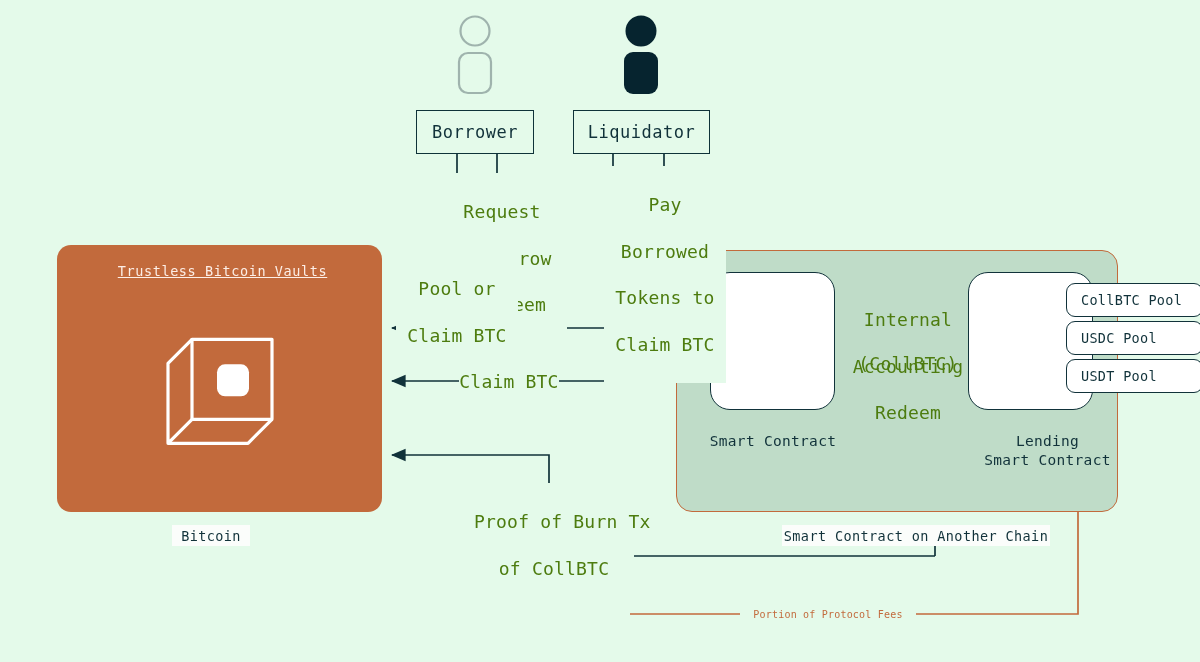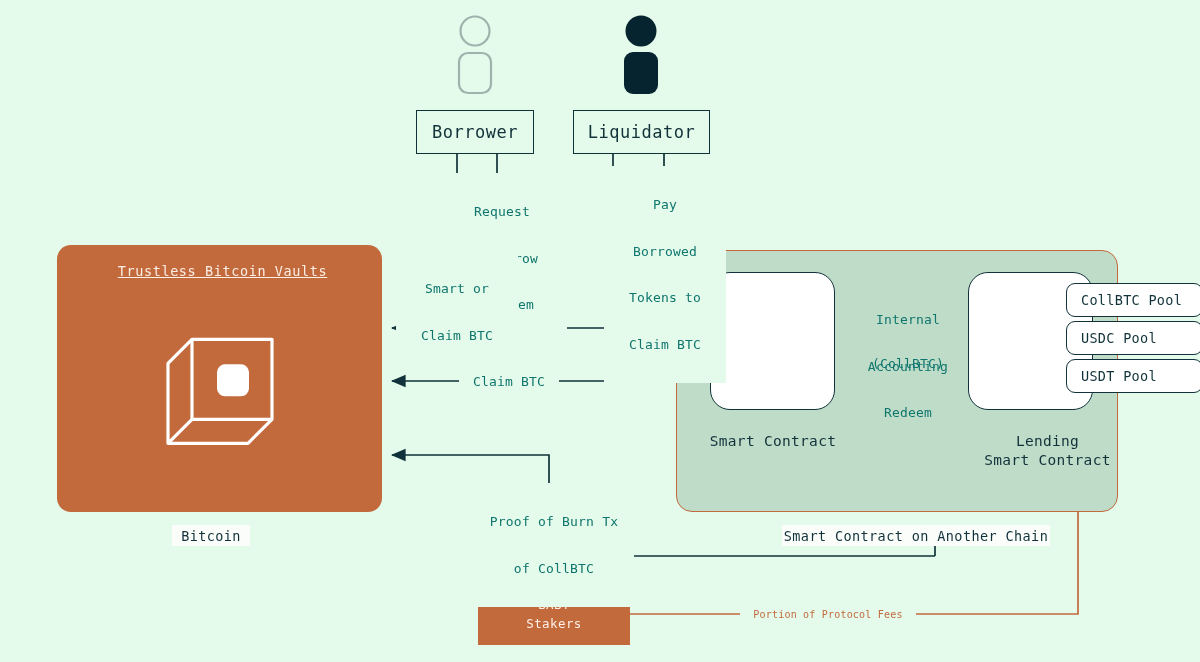--- a/index.html
+++ b/index.html
@@ -54,22 +54,22 @@
     display:flex;align-items:center;
     padding-left:14px;
     color:#11323a;font-size:13.5px;letter-spacing:.3px;
   }
   .tag{
     background:#fbfdfb;
     color:#11323a;font-size:13.5px;letter-spacing:.4px;
     display:flex;align-items:center;justify-content:center;
   }
   .edge-label{
-    position:absolute;text-align:center;color:#0f766e;
-    font-size:13px;line-height:15.5px;letter-spacing:.2px;
+    position:absolute;text-align:center;color:#4d7c0f;
+    font-size:18px;line-height:15.5px;letter-spacing:.2px;
     white-space:pre;
   }
   .edge-label.orange{color:#c26a3c;font-size:10px;}
   .edge-label.bg{background:#e4faea;}
   .baby{
     background:#c26a3c;
     display:flex;flex-direction:column;align-items:center;justify-content:center;
     color:#fdeee6;font-size:12.5px;line-height:19px;letter-spacing:.4px;
   }
 </style>
@@ -178,40 +178,36 @@
     <span>USDC Pool</span>
   </div>
   <div class="node pool" style="left:1066px;top:359px;width:137px;height:34px;">
     <span>USDT Pool</span>
   </div>
 
   <div class="node tag" style="left:782px;top:525px;width:268px;height:21px;">
     <span>Smart Contract on Another Chain</span>
   </div>
 
-  <div class="node baby" style="left:478px;top:583px;width:152px;height:62px;">
-    <div>BABY</div>
-    <div>Stakers</div>
-  </div>
 
   <div class="edge-label bg" style="left:437px;top:173px;width:130px;">
     <div>Request</div>
     <div>to Borrow</div>
     <div>/ Redeem</div>
   </div>
 
   <div class="edge-label bg" style="left:604px;top:166px;width:122px;">
     <div>Pay</div>
     <div>Borrowed</div>
     <div>Tokens to</div>
     <div>Claim BTC</div>
   </div>
 
   <div class="edge-label bg" style="left:396px;top:250px;width:122px;">
-    <div>Smart or</div>
+    <div>Pool or</div>
     <div>Claim BTC</div>
   </div>
 
   <div class="edge-label bg" style="left:459px;top:374px;width:100px;">Claim BTC</div>
 
   <div class="edge-label bg" style="left:474px;top:483px;width:160px;">
     <div>Proof of Burn Tx</div>
     <div>of CollBTC</div>
   </div>
 

